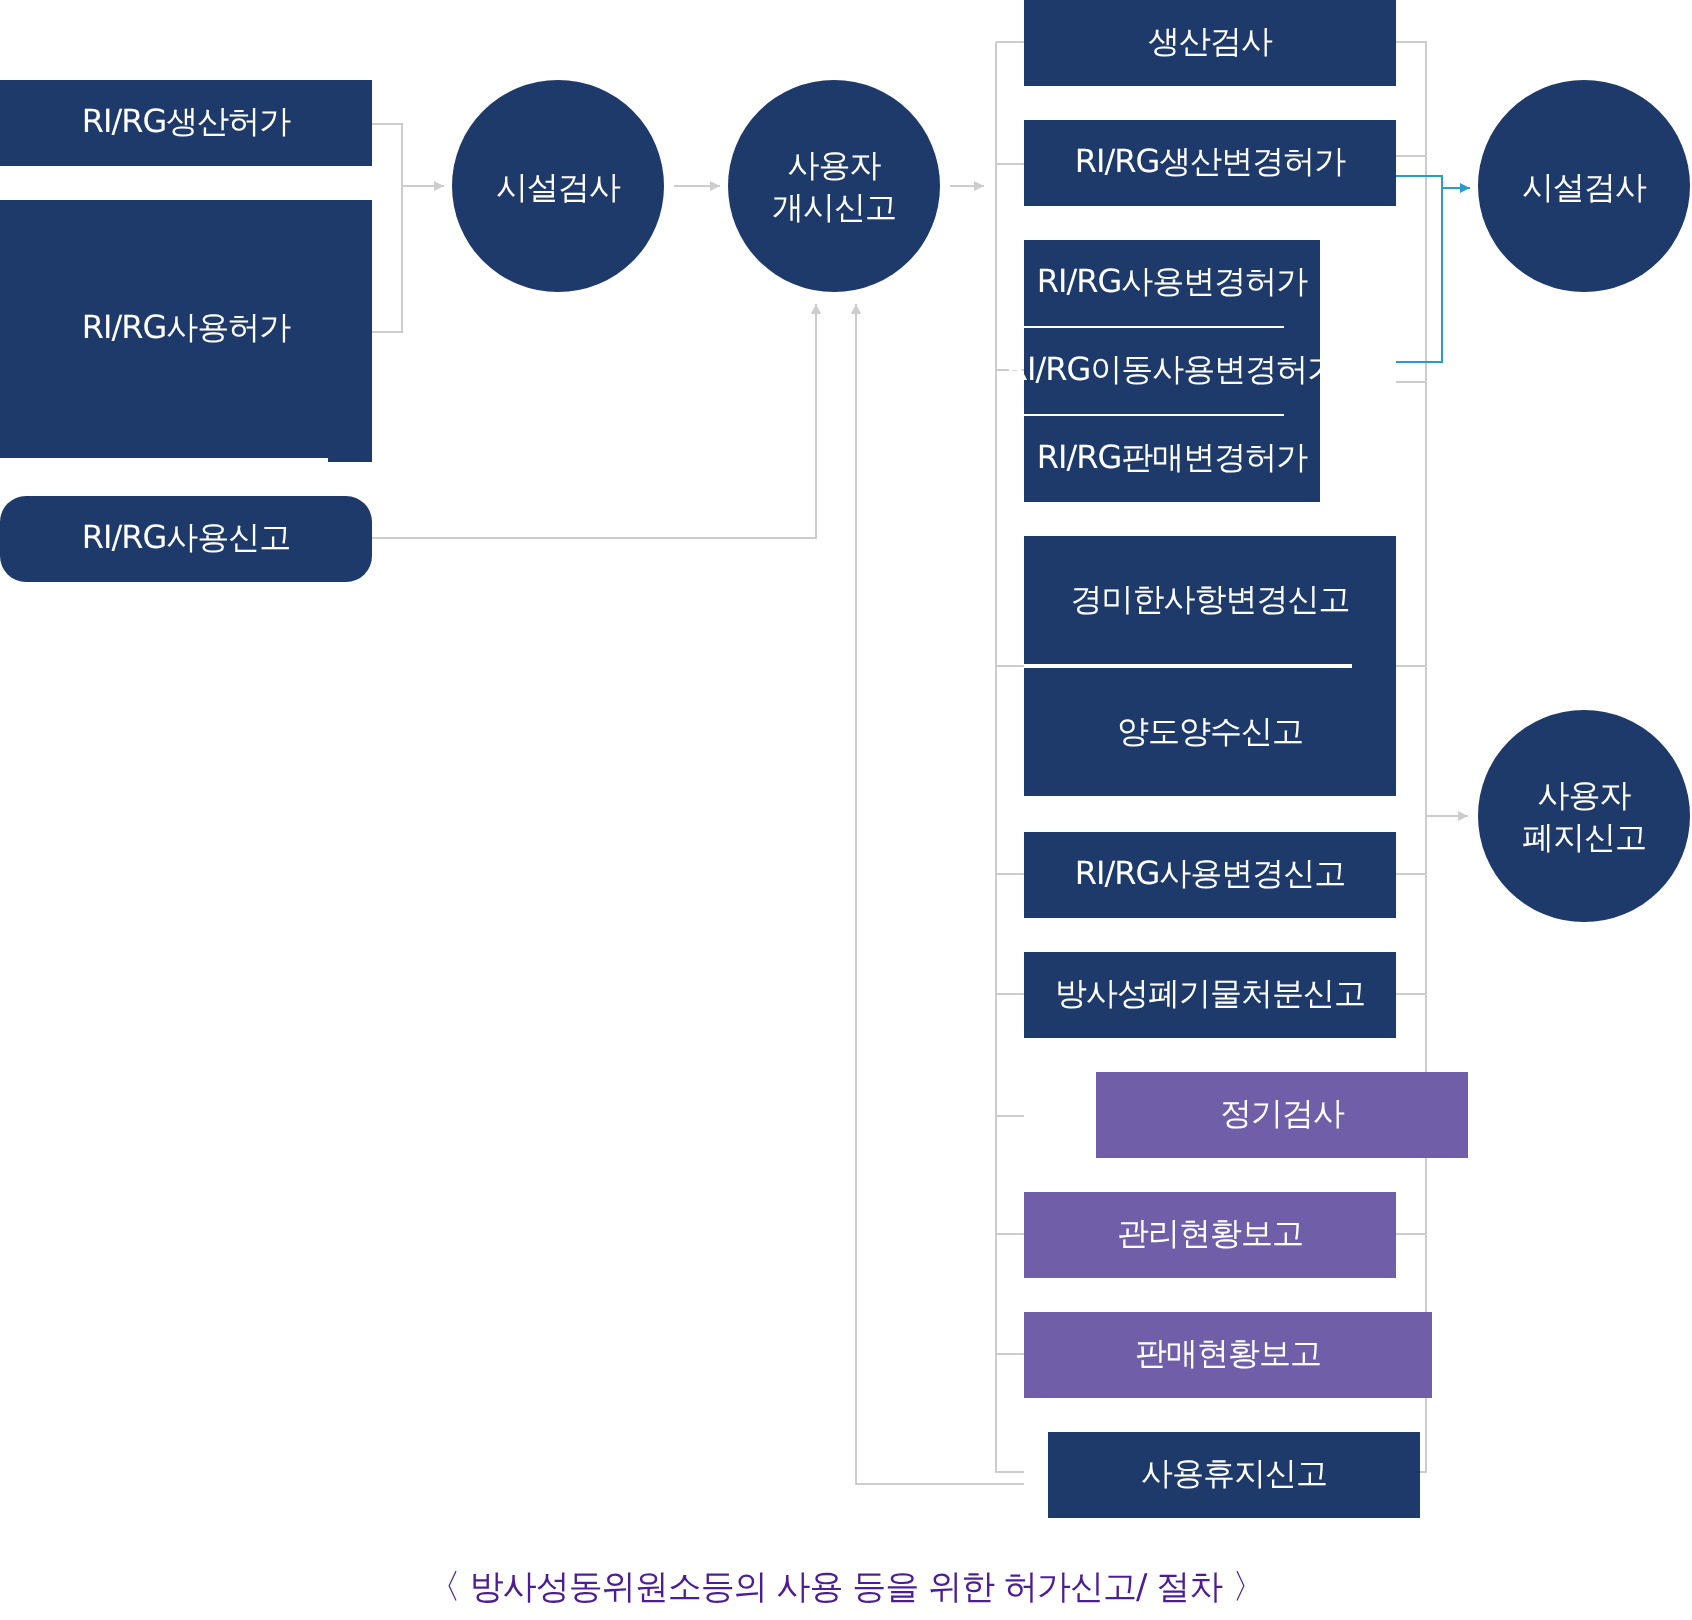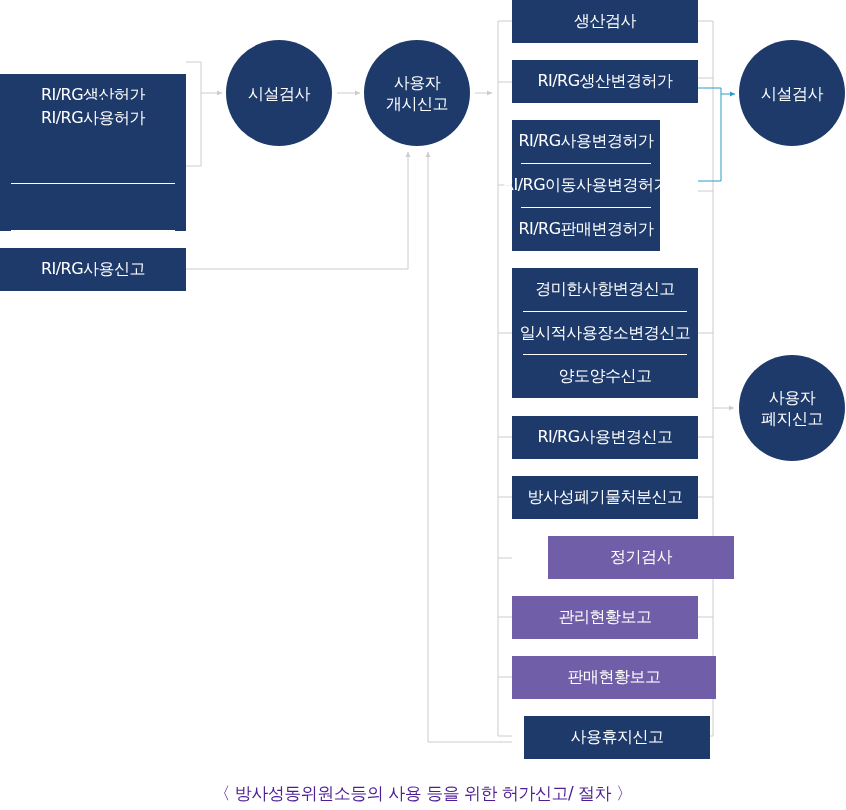--- a/index.html
+++ b/index.html
@@ -1,19 +1,19 @@
 <!DOCTYPE html>
 <html><head>
 <meta charset="utf-8">
 <style>
   html, body { margin: 0; padding: 0; background: #ffffff; }
   body { width: 846px; height: 810px; position: relative; overflow: hidden;
          font-family: "DejaVu Sans", "Liberation Sans", sans-serif; }
   .box { position: absolute; background: #1e3a6b; color: #ffffff; font-size: 16px;
-         display: flex; flex-direction: column; align-items: center; justify-content: center;
+         display: flex; flex-direction: column; align-items: flex-start; justify-content: center;
          letter-spacing: -0.5px; }
   .box.purple { background: #705ea8; }
   .box .row { display: flex; align-items: center; justify-content: center; width: 100%;
               flex: 1; position: relative; white-space: nowrap; }
   .box .sep { width: 88%; height: 1px; background: #ffffff; flex: none; }
   .circle { position: absolute; width: 106px; height: 106px; border-radius: 50%;
             background: #1e3a6b; color: #ffffff; font-size: 16px; display: flex;
             flex-direction: column; align-items: center; justify-content: center;
             line-height: 21px; text-align: center; letter-spacing: -0.5px; }
   svg.lines { position: absolute; left: 0; top: 0; }
@@ -66,31 +66,31 @@
     <path d="M698,617 H713"></path>
     <path d="M698,677 H713"></path>
     <path d="M713,408 H734" marker-end="url(#ag)"></path>
   </g>
   <g fill="none" stroke="#2a9dc7" stroke-width="1">
     <path d="M698,88 H721 V181 H698"></path>
     <path d="M721,94 H735" marker-end="url(#ab)"></path>
   </g>
 </svg>
 
-<div class="box" style="left:0;top:40px;width:186px;height:43px;margin-top:34px;">
+<div class="box" style="left:0;top:40px;width:186px;height:43px;">
   <div class="row">RI/RG생산허가</div>
 </div>
 
-<div class="box" style="left:0;top:100px;width:186px;height:131px;gap:46px;">
+<div class="box" style="left:0;top:100px;width:186px;height:131px;">
   <div class="row">RI/RG사용허가</div>
   <div class="sep"></div>
   <div class="sep"></div>
 </div>
 
-<div class="box" style="left:0;top:248px;width:186px;height:43px;">
+<div class="box" style="left:0;top:248px;width:186px;height:43px;border-radius:13px;">
   <div class="row">RI/RG사용신고</div>
 </div>
 
 <div class="circle" style="left:226px;top:40px;">
   <span>시설검사</span>
 </div>
 
 <div class="circle" style="left:364px;top:40px;">
   <span>사용자</span>
   <span>개시신고</span>
@@ -117,21 +117,20 @@
   <div class="row">RI/RG사용변경허가</div>
   <div class="sep"></div>
   <div class="row">RI/RG이동사용변경허가</div>
   <div class="sep"></div>
   <div class="row">RI/RG판매변경허가</div>
 </div>
 
 <div class="box" style="left:512px;top:268px;width:186px;height:130px;">
   <div class="row">경미한사항변경신고</div>
   <div class="sep"></div>
-  <div class="row">일시적사용장소변경신고</div>
   <div class="sep"></div>
   <div class="row">양도양수신고</div>
 </div>
 
 <div class="box" style="left:512px;top:416px;width:186px;height:43px;">
   <div class="row">RI/RG사용변경신고</div>
 </div>
 
 <div class="box" style="left:512px;top:476px;width:186px;height:43px;">
   <div class="row">방사성폐기물처분신고</div>

